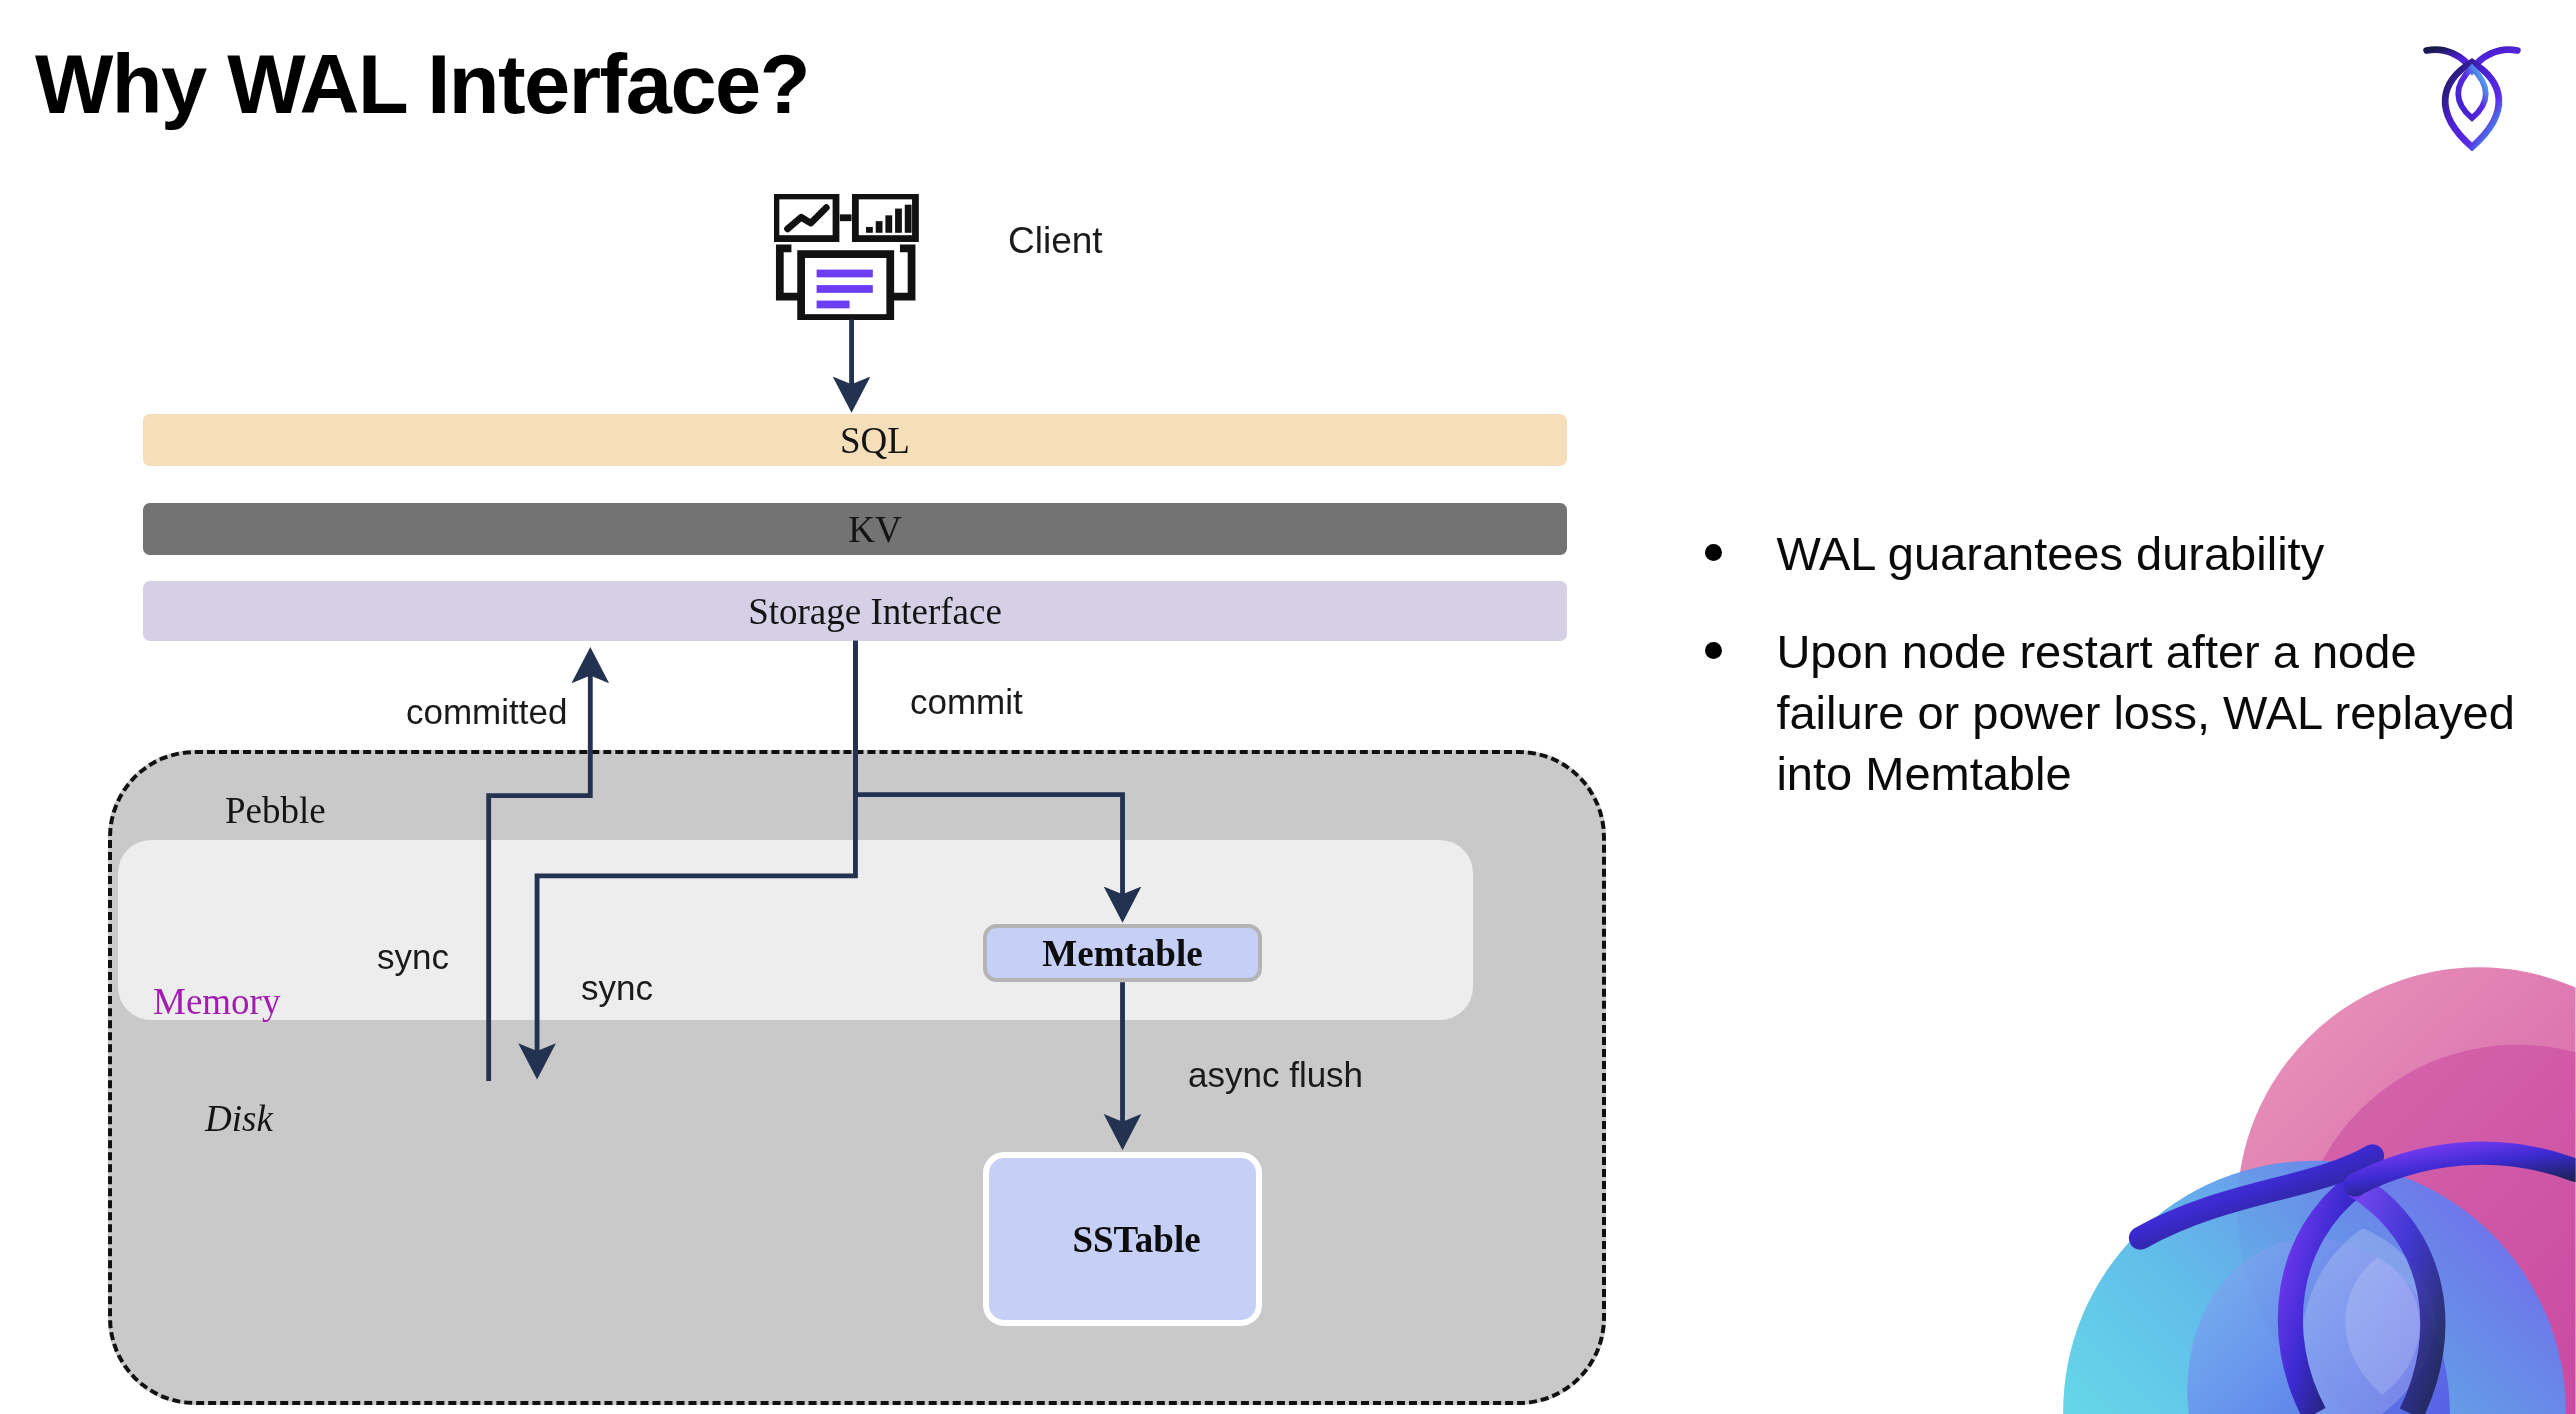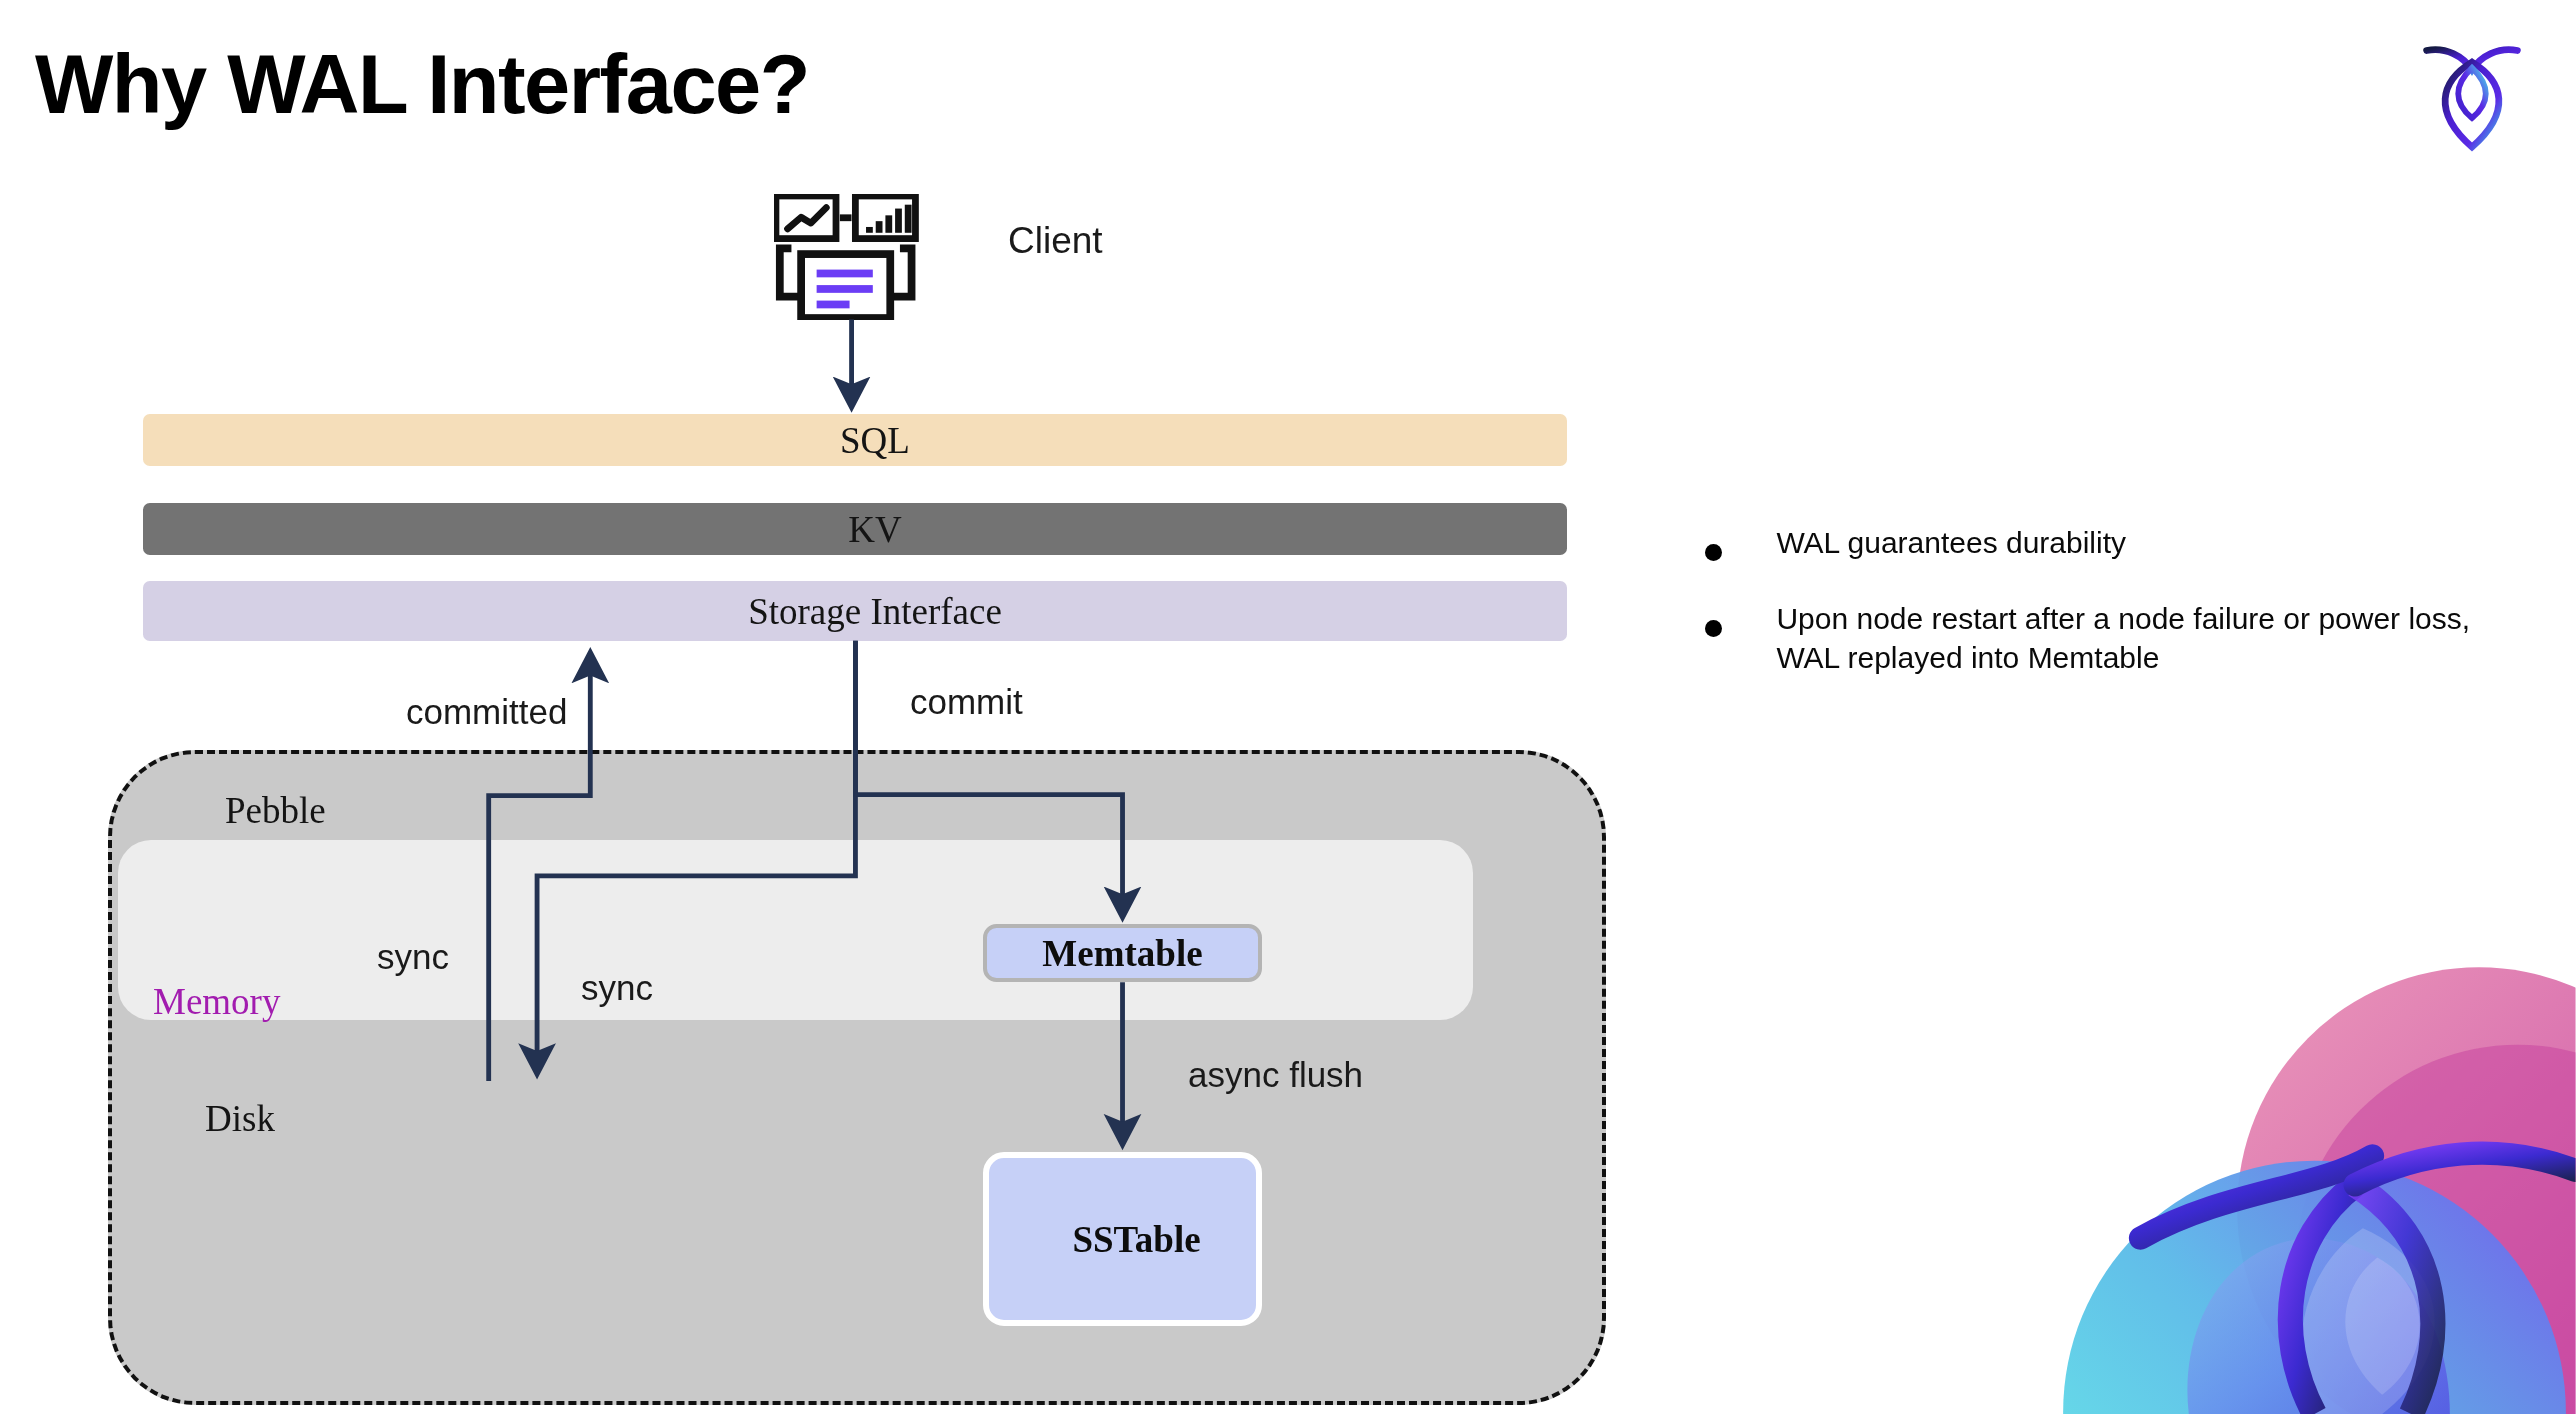--- a/index.html
+++ b/index.html
@@ -116,20 +116,21 @@
     font-size: 37px;
     color: #a21caf;
   }
   #disk-label {
     position: absolute;
     left: 205px;
     top: 1097px;
     font-family: "Liberation Serif", serif;
     font-size: 37px;
     color: #141414;
+    font-style: italic;
   }
 
   
   .store-box {
     position: absolute;
     display: flex;
     align-items: center;
     justify-content: center;
     background: #c6d0f7;
     border-radius: 21px;
@@ -194,21 +195,21 @@
     flex: 0 0 auto;
     width: 17.4px;
     height: 17.4px;
     border-radius: 50%;
     background: #000000;
     margin-top: 21px;
     margin-right: 54px;
   }
   .bullet-text {
     font-family: "Liberation Sans", sans-serif;
-    font-size: 30px;
+    font-size: 47px;
     line-height: 1.3;
     color: #0a0a0a;
   }
 
   
   #deco {
     position: absolute;
     left: 1995px;
     top: 948px;
     width: 581px;

